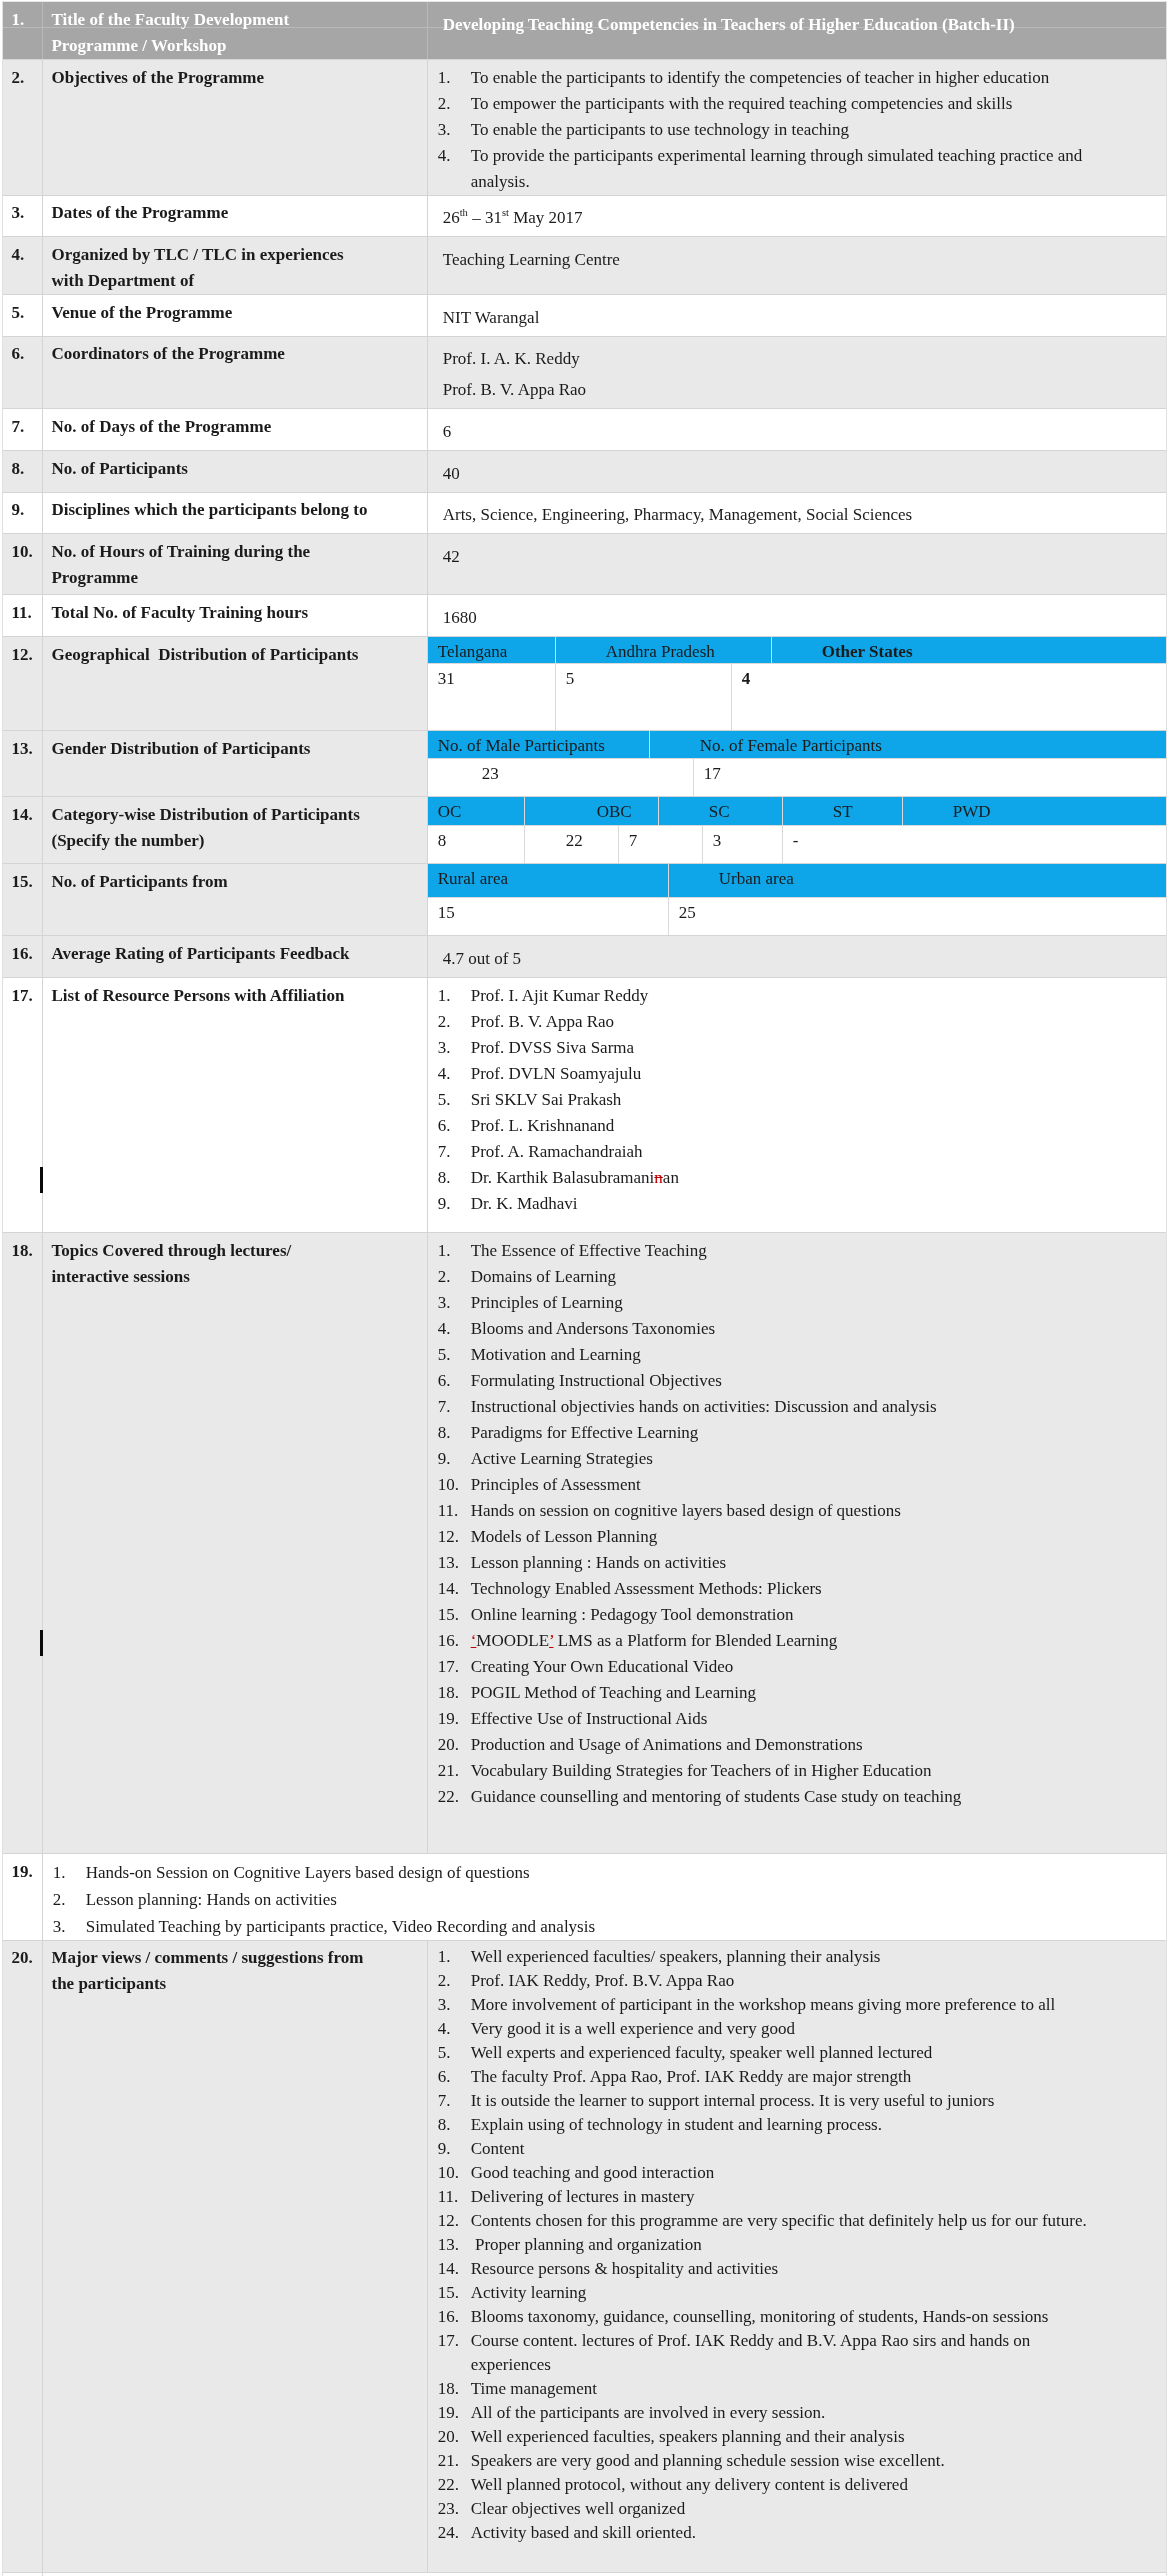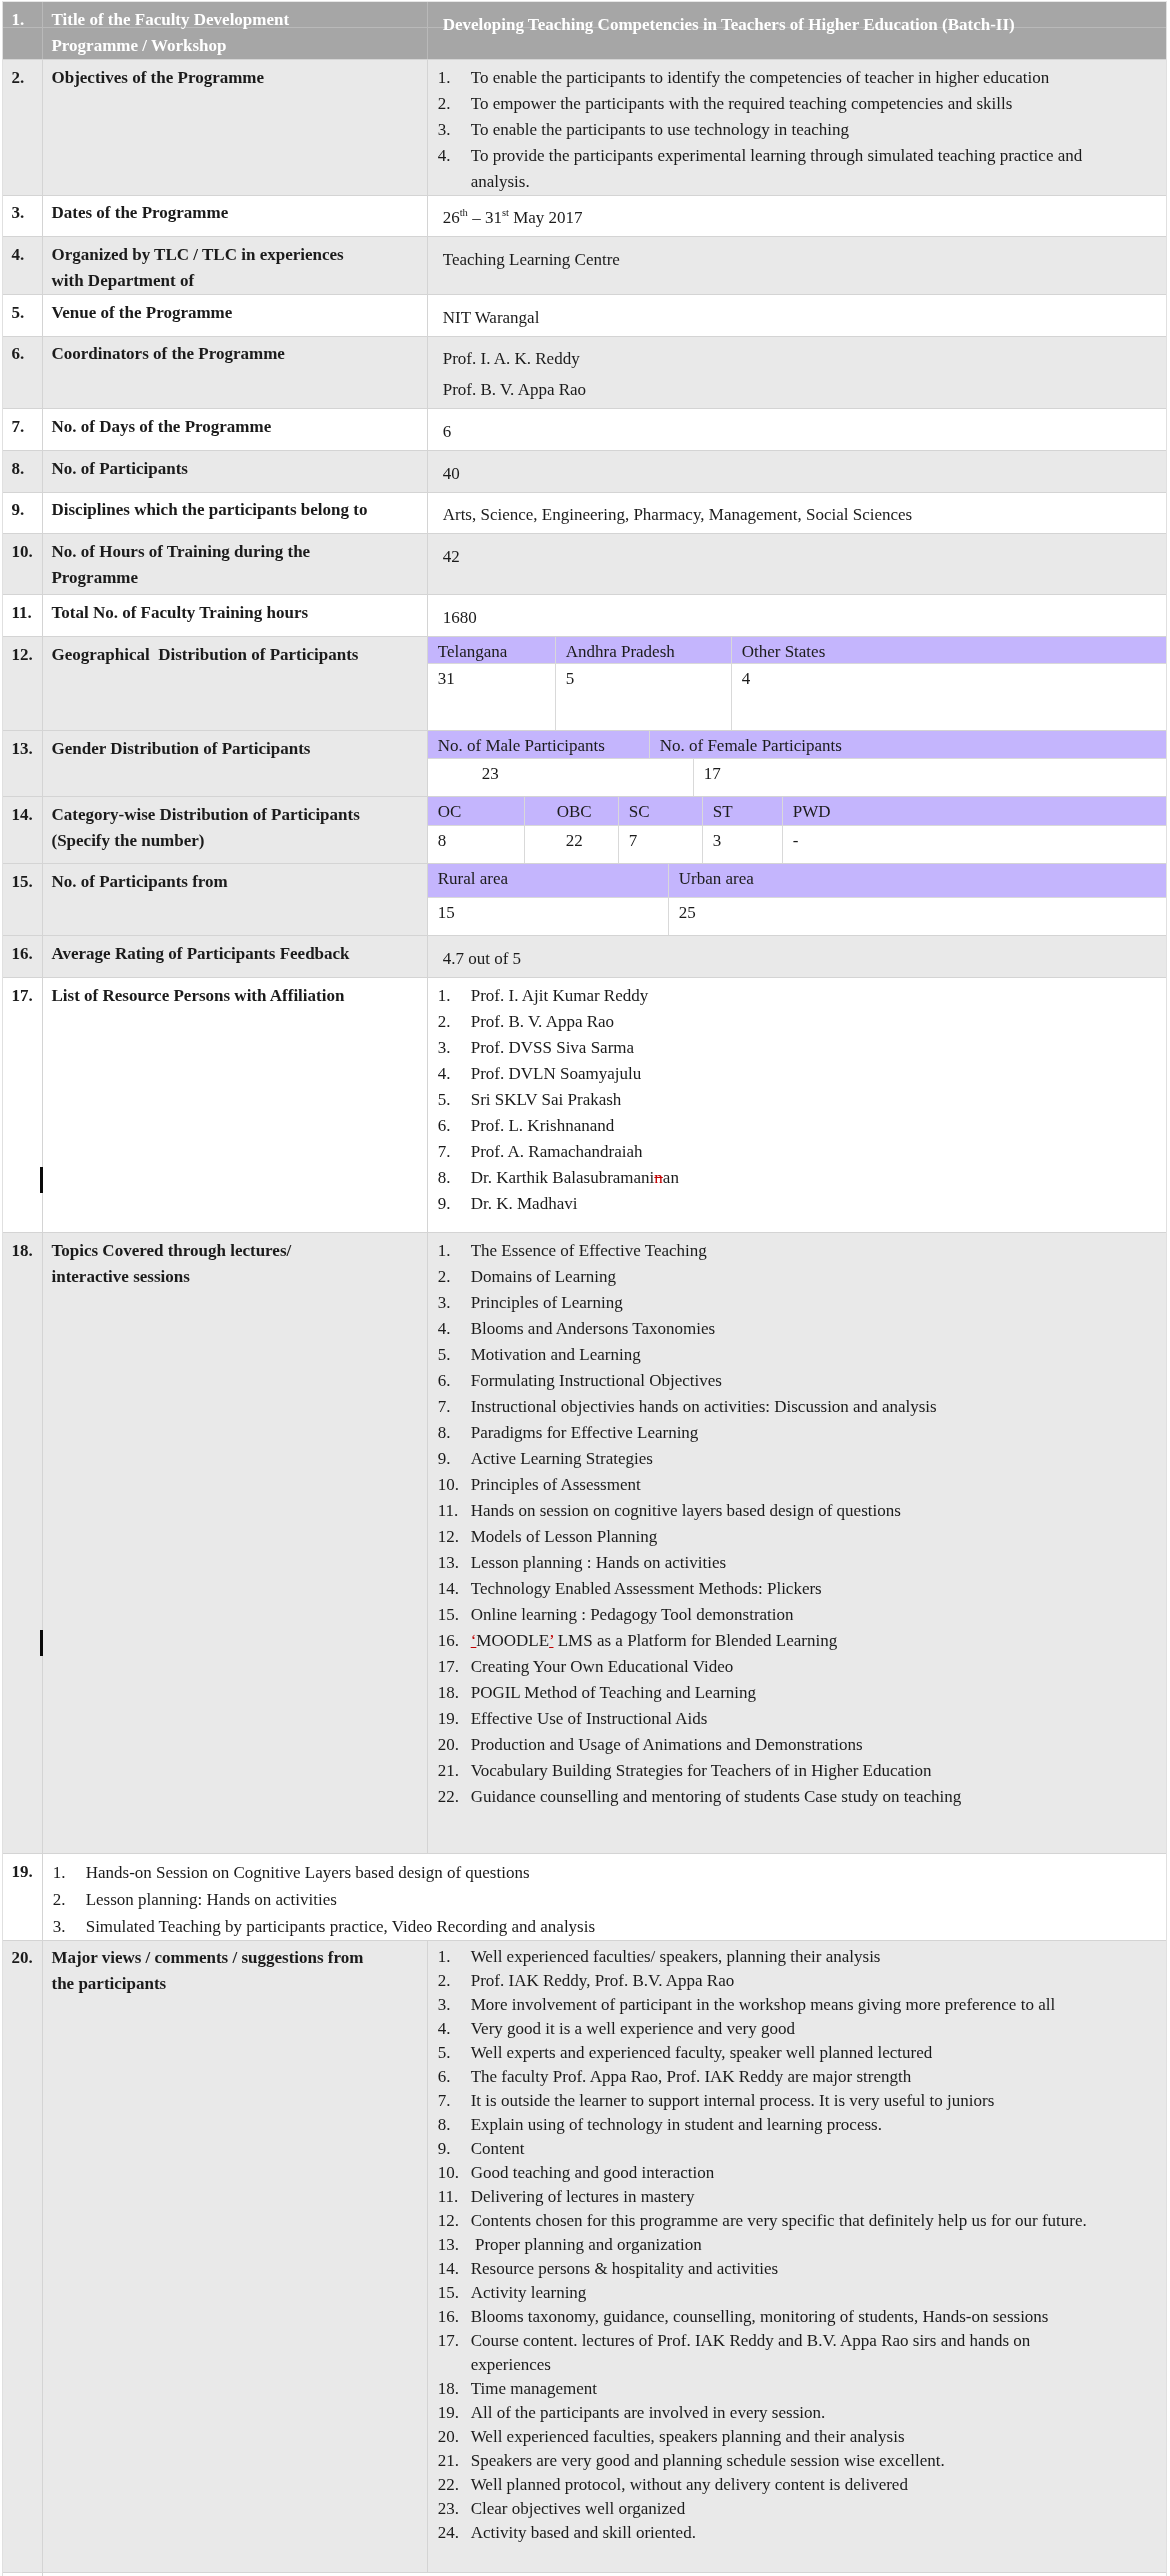--- a/index.html
+++ b/index.html
@@ -31,37 +31,37 @@
   .row-18 ol.list li{line-height:26px;}
   .row-19 ol.list li{line-height:27px;}
   .row-20 ol.list li{line-height:24px;}
   .r-sup{vertical-align:super;font-size:0.62em;line-height:0;}
   .r-red{color:#c00000;}
   .r-strike{text-decoration:line-through;}
   .r-under{text-decoration:underline;}
   .change-bar{position:absolute;left:-398px;top:1.8px;width:2.9px;height:26px;background:#0a0a0a;}
   
   .sub{display:flex;flex-direction:column;height:100%;}
-  .sub-header{display:flex;background:#c4b5fd;border-bottom:1.2px solid #d9d9d9;box-sizing:border-box;}
+  .sub-header{display:flex;background:#0ea5e9;border-bottom:1.2px solid #d9d9d9;box-sizing:border-box;gap:40px;}
   .sub-values{display:flex;background:#fff;flex:1;box-sizing:border-box;}
   .sub-cell{box-sizing:border-box;padding:2.9px 4.7px 0 9.4px;border-right:1.2px solid #d9d9d9;line-height:23.4px;white-space:pre-wrap;}
   .sub-header .sub-cell:last-child,.sub-values .sub-cell:last-child{border-right:none;}
   
   .row-1{min-height:49px;}  .row-2{min-height:135px;} .row-3{min-height:37px;}
   .row-4{min-height:56px;}  .row-5{min-height:38px;}  .row-6{min-height:56px;}
   .row-7{min-height:33px;}  .row-8{min-height:33px;}  .row-9{min-height:29px;}
   .row-10{min-height:61px;}.row-11{min-height:36px;} .row-12{min-height:93px;}
   .row-13{min-height:66px;}.row-14{min-height:67px;}.row-15{min-height:71px;}
   .row-16{min-height:33px;} .row-17{min-height:255px;}.row-18{min-height:621px;}
   .row-19{min-height:85px;}.row-20{min-height:632px;}.row-21{min-height:50px;}
   .row-12 .sub-header{min-height:27px;} .row-12 .sub-values{min-height:66px;}
   .row-13 .sub-header{min-height:28px;} .row-13 .sub-values{min-height:37px;padding-left:44px;}
   .row-14 .sub-header{min-height:29px;} .row-14 .sub-values{min-height:37px;}
   .row-15 .sub-header{min-height:34px;} .row-15 .sub-values{min-height:37px;}
-  .row-12 .sub-cell:nth-child(1){width:128px;} .row-12 .sub-cell:nth-child(2){width:176px;} .row-12 .sub-cell:nth-child(3){flex:1;}
+  .row-12 .sub-cell:nth-child(1){width:128px;} .row-12 .sub-cell:nth-child(2){width:176px;} .row-12 .sub-cell:nth-child(3){flex:1;font-weight:bold;}
   .row-13 .sub-cell:nth-child(1){width:222px;} .row-13 .sub-cell:nth-child(2){flex:1;}
   .row-14 .sub-cell:nth-child(1){width:97px;} .row-14 .sub-cell:nth-child(2){width:94px;text-align:center;}
   .row-14 .sub-cell:nth-child(3){width:84px;} .row-14 .sub-cell:nth-child(4){width:80px;} .row-14 .sub-cell:nth-child(5){flex:1;}
   .row-15 .sub-cell:nth-child(1){width:241px;} .row-15 .sub-cell:nth-child(2){flex:1;}
 </style>
 </head>
 <body>
 
 <div class="page">
   <div class="table">

